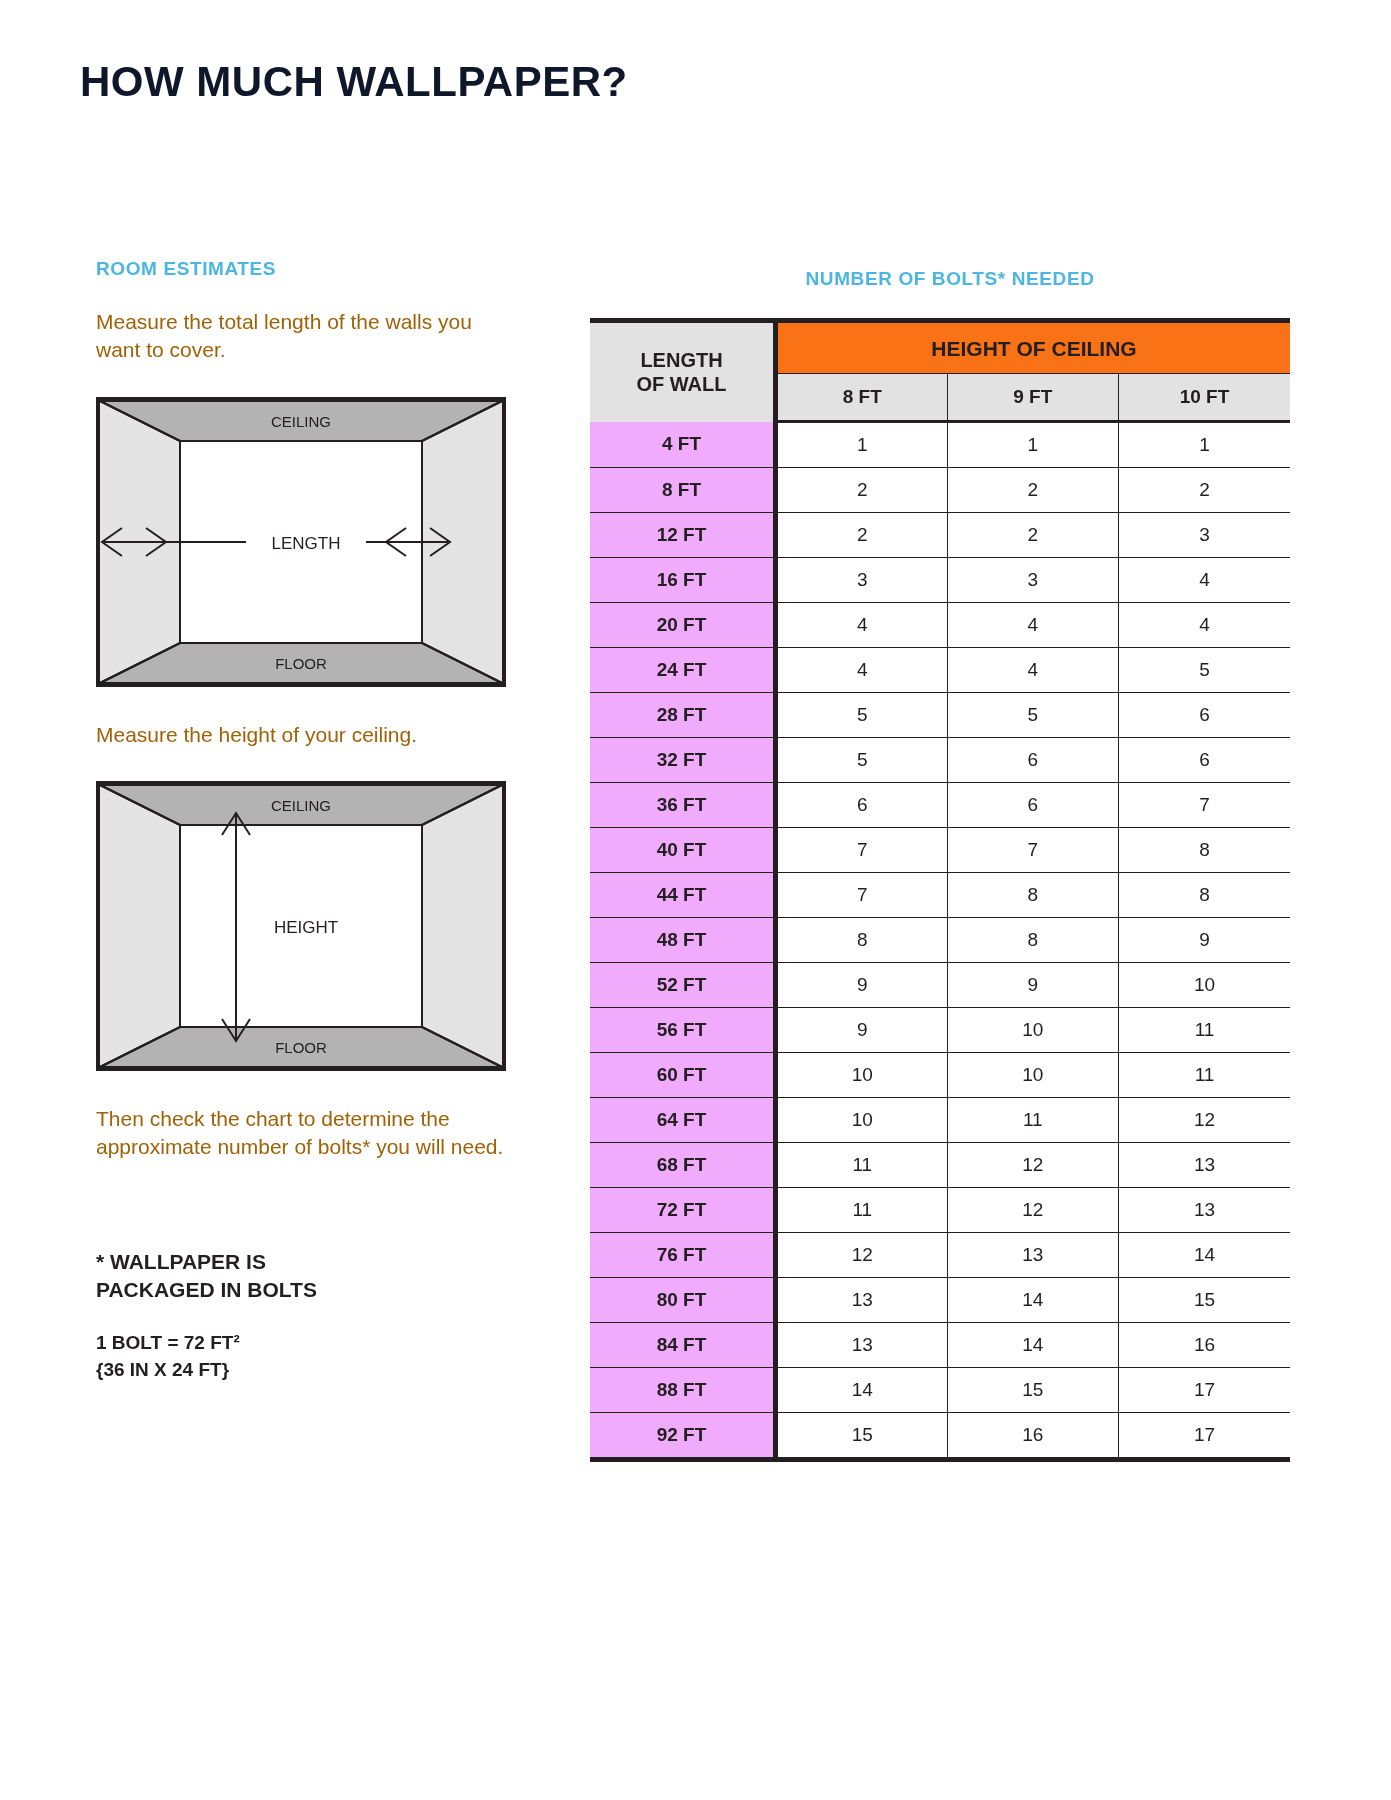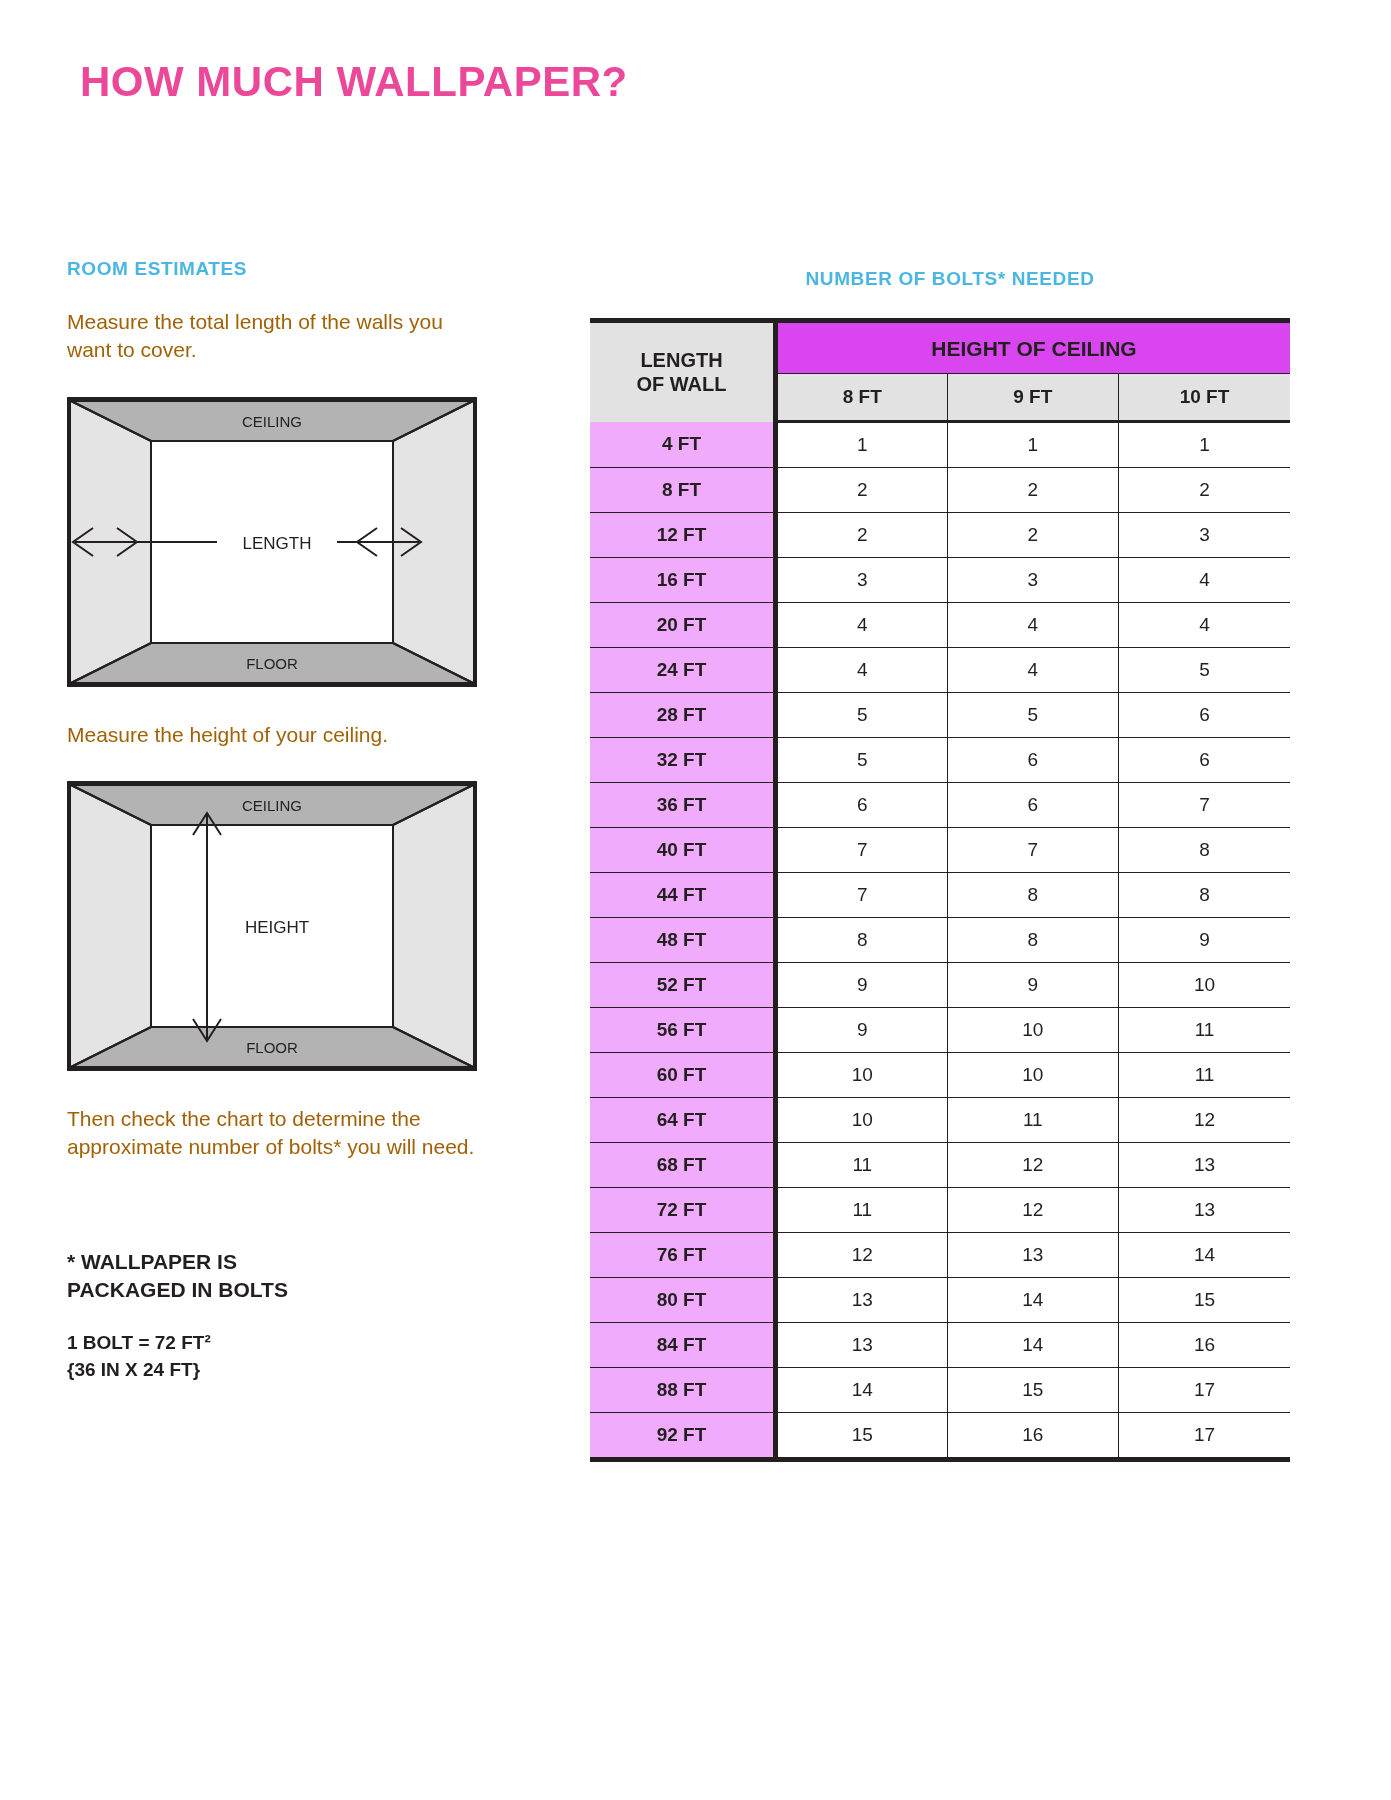--- a/index.html
+++ b/index.html
@@ -17,27 +17,27 @@
   }
 
   
   .page-title {
     position: absolute;
     left: 80px;
     top: 58px;
     font-size: 42px;
     font-weight: bold;
     letter-spacing: 0.5px;
-    color: #ec4899;
+    color: #0f172a;
   }
 
   
   .left-col {
     position: absolute;
-    left: 67px;
+    left: 96px;
     top: 258px;
     width: 420px;
   }
   .section-head {
     font-size: 19px;
     font-weight: bold;
     color: #4cb6e3;
     letter-spacing: 0.6px;
     margin-bottom: 28px;
   }
@@ -108,21 +108,21 @@
     font-size: 20px;
     font-weight: bold;
     line-height: 1.2;
     border-right: 5px solid #231f20;
     padding: 10px 4px;
     white-space: pre-line;
   }
   .hdr-ceiling {
     font-size: 21px;
     font-weight: bold;
-    background: #d946ef;
+    background: #f97316;
     padding: 14px 0 12px 0;
     border-bottom: 1px solid #231f20;
   }
   .sub-hdr {
     font-size: 19px;
     font-weight: bold;
     background: #e2e2e2;
     padding: 12px 0 12px 0;
     border-bottom: 3px solid #231f20;
   }

